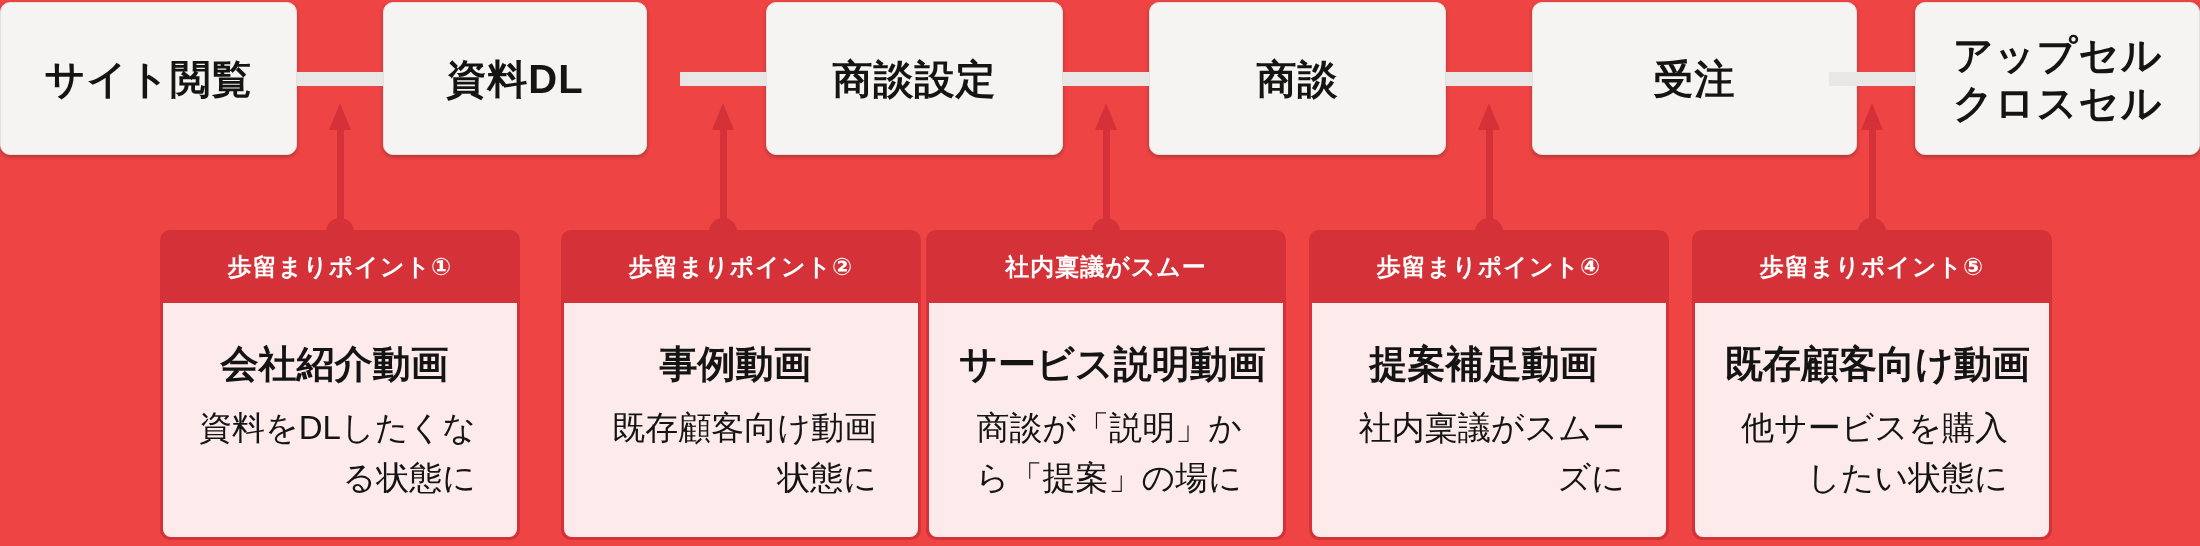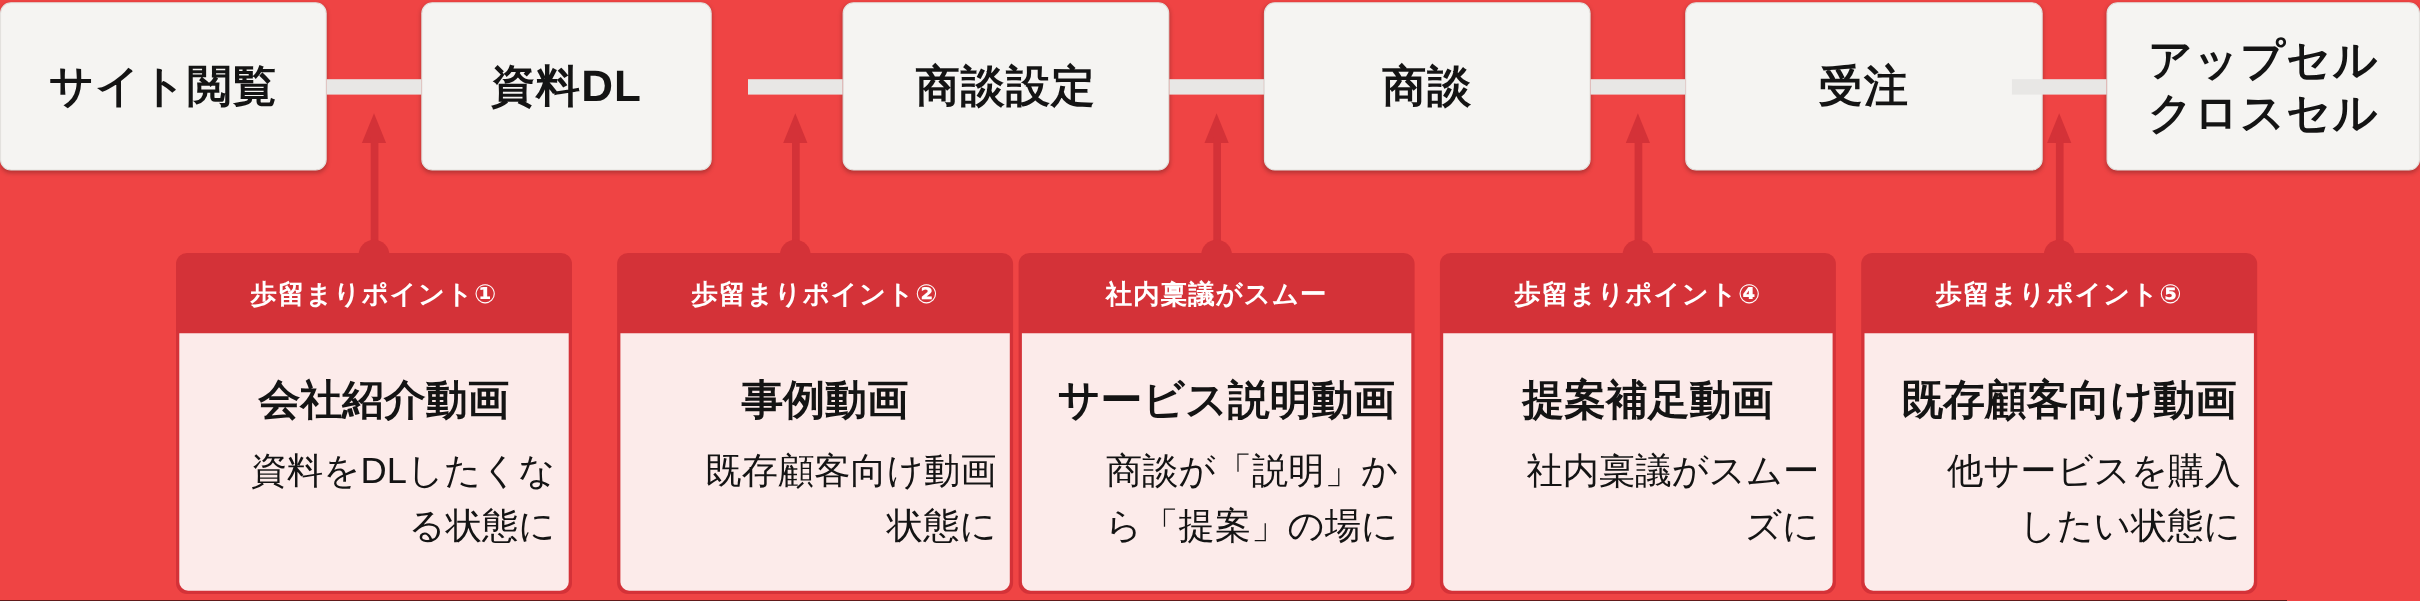--- a/index.html
+++ b/index.html
@@ -73,21 +73,21 @@
     display:flex;align-items:center;justify-content:center;
   }
   .card-badge{
     color:#fff;font-size:24px;font-weight:bold;letter-spacing:1px;
     white-space:nowrap;
   }
   .card-body{
     position:absolute;left:3px;right:3px;top:73px;bottom:3px;
     background:var(--card-pink);
     border-radius:0 0 8px 8px;
-    padding:38px 12px 0 30px;
+    padding:38px 41px 0 30px;
   }
   .card-title{
     font-size:38px;font-weight:bold;color:var(--text-dark);
     text-align:center;line-height:46px;
     margin-bottom:16px;white-space:nowrap;
   }
   .card-desc{
     font-size:33px;font-weight:500;color:var(--text-dark);
     line-height:50px;white-space:pre-line;text-align:right;
   }

